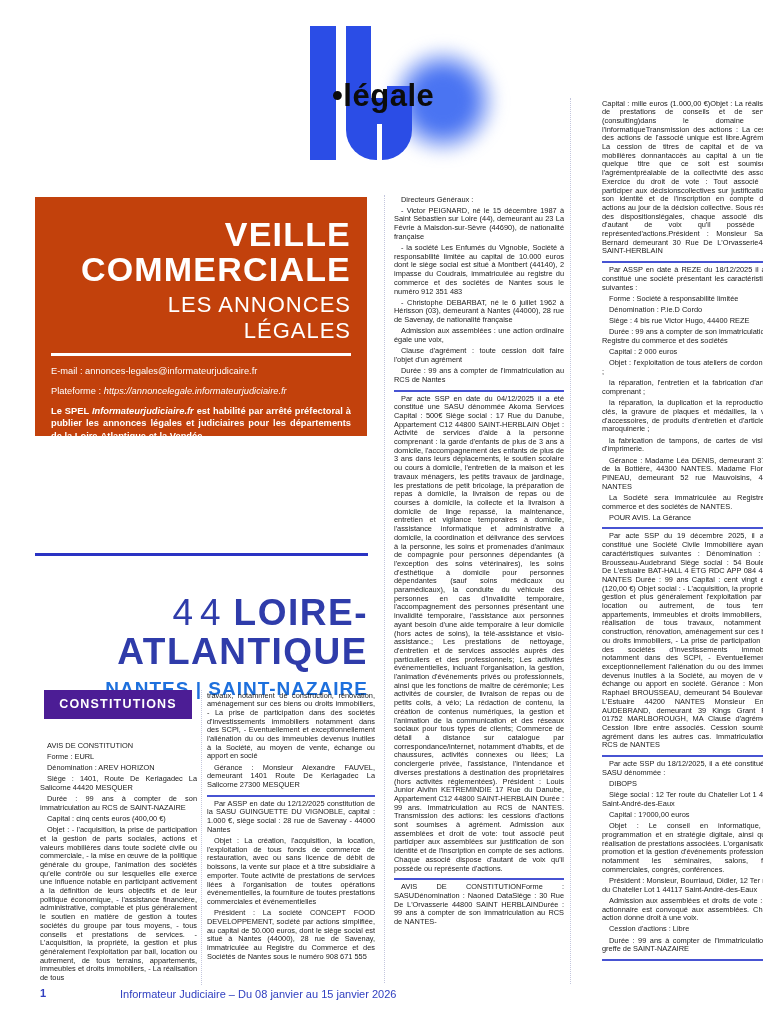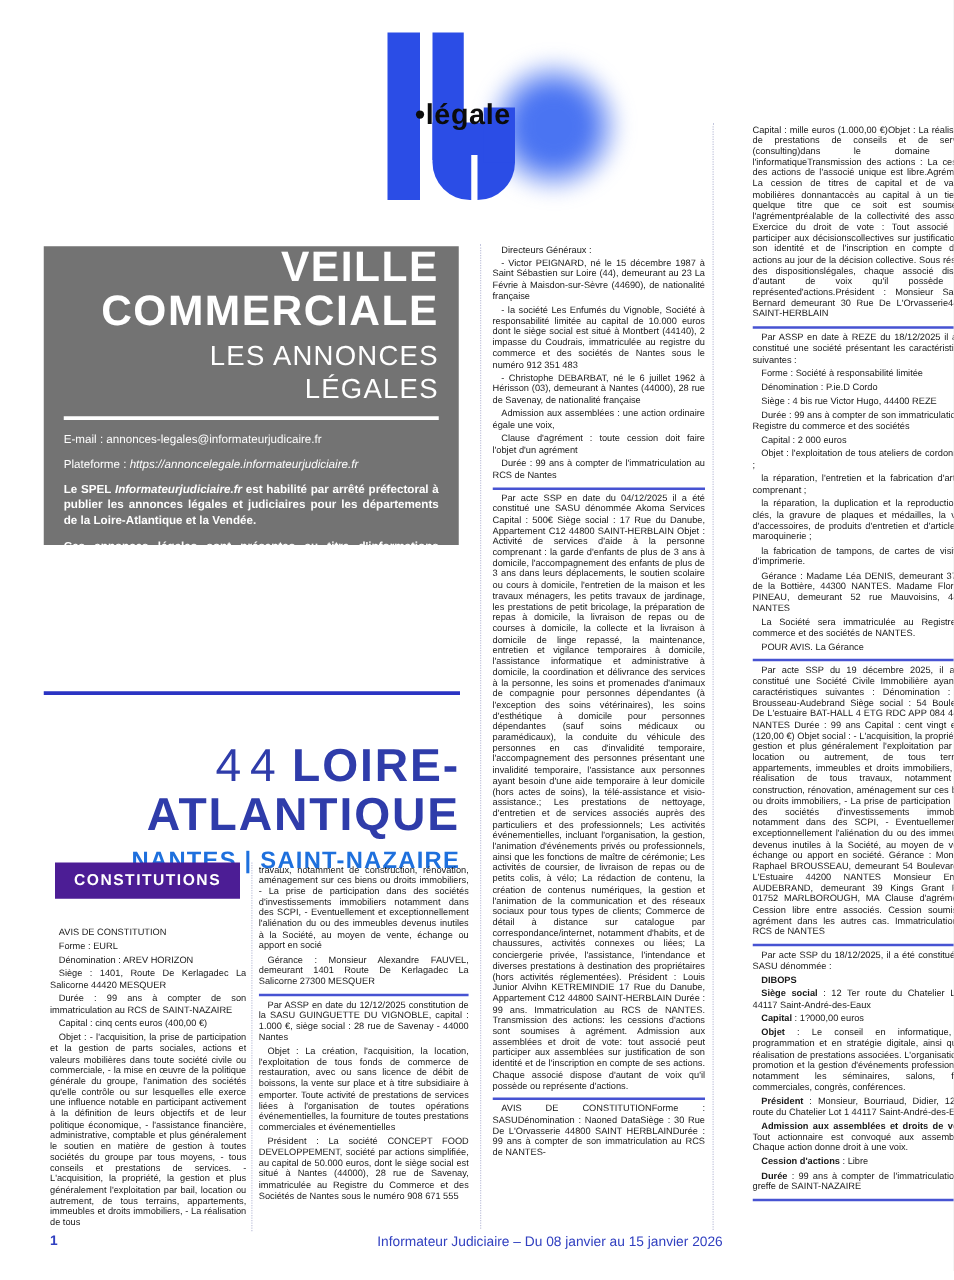--- a/index.html
+++ b/index.html
@@ -11,26 +11,26 @@
   .logo-glow{position:absolute;left:88px;top:20px;width:110px;height:110px;border-radius:50%;
              background:radial-gradient(circle,#4a74f2 0%,#4a74f2 35%,rgba(74,116,242,0) 72%);
              filter:blur(7px);}
   .logo-i{position:absolute;left:10px;top:0;width:26px;height:134px;background:#2b4de6;}
   .logo-j{position:absolute;left:46px;top:0;width:66px;height:134px;}
   .logo-j-left{position:absolute;left:0;top:0;width:25px;height:102px;background:#2b4de6;}
   .logo-j-bowl{position:absolute;left:0;bottom:0;width:66px;height:62px;background:#2b4de6;
                border-radius:0 0 30px 30px;}
   .logo-j-stub{position:absolute;right:0;bottom:30px;width:25px;height:44px;background:#2b4de6;}
   .logo-j-slit{position:absolute;left:31px;bottom:0;width:5px;height:36px;background:#fff;}
-  .logo-text{position:absolute;left:32px;top:52px;font-size:23px;font-weight:700;color:#0c0c0c;
+  .logo-text{position:absolute;left:32px;top:52px;font-size:31px;font-weight:700;color:#0c0c0c;
              letter-spacing:.5px;white-space:nowrap;}
 
   
-  #promo{position:absolute;left:35px;top:197px;width:332px;height:239px;background:#737373;
-         box-sizing:border-box;padding:0 16px;color:#fff;}
+  #promo{position:absolute;left:35px;top:197px;width:332px;height:239px;background:#c2410c;
+         box-sizing:border-box;padding:20px 16px;color:#fff;}
   .promo-title{text-align:right;font-weight:700;font-size:34px;line-height:1.04;letter-spacing:1.2px;}
   .promo-sub{text-align:right;font-size:22px;font-weight:400;letter-spacing:1px;margin-top:4px;margin-left:43px;}
   .promo-rule{height:3px;background:#fff;margin-top:9px;}
   .promo-line{font-size:9.3px;margin-top:10px;}
   .it{font-style:italic;}
   .bd{font-weight:700;}
   .promo-para{font-size:9.3px;font-weight:700;margin-top:9px;line-height:1.35;text-align:justify;}
 
   
   #region-rule{position:absolute;left:35px;top:553px;width:333px;height:3px;background:#2a33c3;}
@@ -42,34 +42,34 @@
   
   #constitutions{position:absolute;left:44px;top:690px;width:148px;height:29px;background:#4c1d95;
                  color:#fff;font-size:12.5px;font-weight:700;letter-spacing:1.2px;line-height:29px;
                  text-align:center;}
 
   
   .col{position:absolute;font-size:7.4px;line-height:8.7px;color:#191919;text-align:justify;overflow:hidden;}
   .col .para{margin-top:2.5px;text-indent:7px;}
   .col .para.noindent{text-indent:0;}
   .col .sep{border-top:2px solid #4753d2;margin:5px 0 3px 0;}
-  .col strong{font-weight:700;}
+  .col strong{font-weight:400;}
   #col1{left:40px;top:739px;width:157px;height:246px;}
   #col2{left:207px;top:689px;width:168px;height:296px;}
   #col3{left:394px;top:193px;width:170px;height:792px;}
   #col4{left:578px;top:97px;width:177px;height:888px;margin-left:24px;}
 
   .vrule{position:absolute;border-left:1px dotted #c3c6dd;width:0;}
   #vr1{left:201px;top:690px;height:295px;}
   #vr2{left:384px;top:195px;height:788px;}
   #vr3{left:570px;top:98px;height:886px;}
 
   
   #page-num{position:absolute;left:40px;top:987px;color:#3140c0;font-weight:700;font-size:11px;}
-  #footer-issue{position:absolute;left:120px;top:988px;width:640px;text-align:center;color:#3140c0;
+  #footer-issue{position:absolute;left:120px;top:988px;width:640px;color:#3140c0;
                 font-size:11px;}
 </style>
 </head>
 <body>
 
 <div id="page">
 
   <div id="logo">
     <div class="logo-glow"></div>
     <div class="logo-i"></div>

